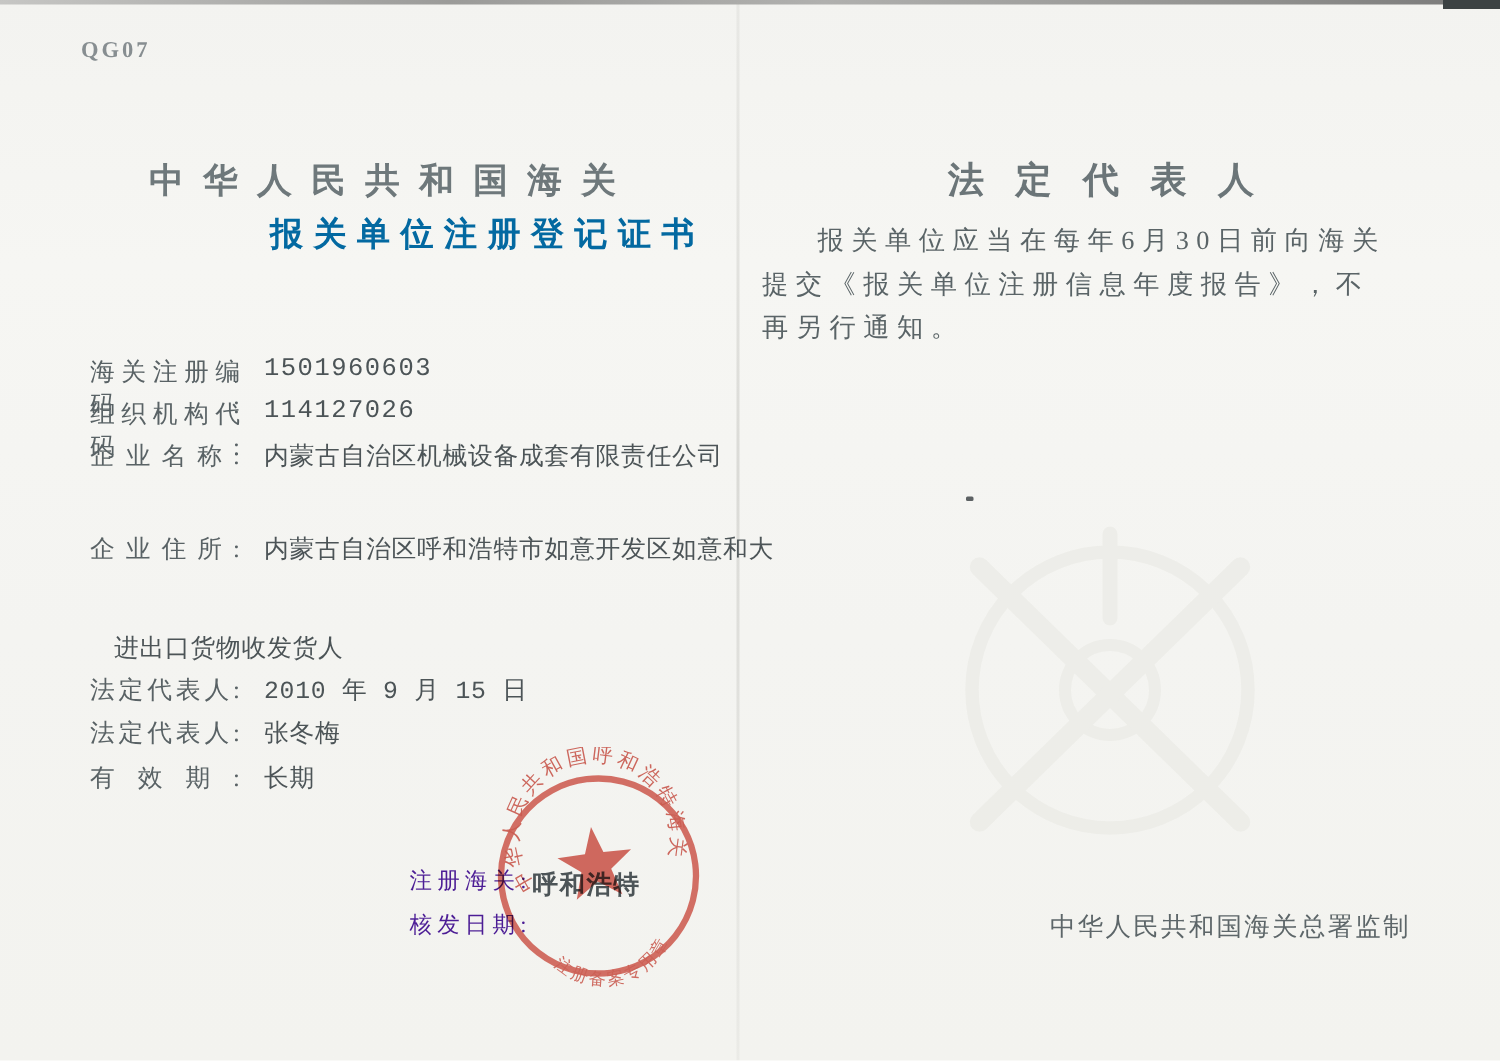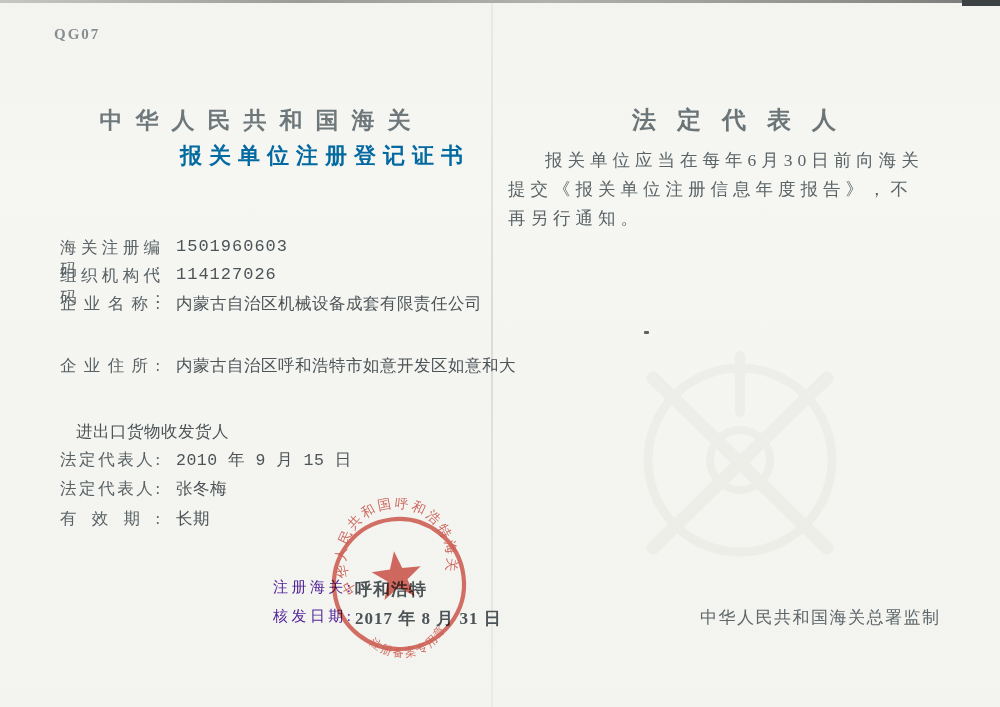--- a/index.html
+++ b/index.html
@@ -108,21 +108,20 @@
   <span class="flabel">有效期:</span>
   <span class="fvalue">长期</span>
 </div>
 
 <div class="irow" style="left:273px;top:578px">
   <span class="ilabel">注册海关:</span>
   <span class="ivalue">呼和浩特</span>
 </div>
 <div class="irow" style="left:273px;top:607px">
   <span class="ilabel">核发日期:</span>
-  <span class="ivalue">2017 年 8 月 31 日</span>
 </div>
 
 <div class="notice-title">法定代表人</div>
 <div class="notice-body">
   <div class="l1">报关单位应当在每年6月30日前向海关</div>
   <div class="l2">提交《报关单位注册信息年度报告》，不</div>
   <div class="l3">再另行通知。</div>
 </div>
 
 <div class="issuer-line">中华人民共和国海关总署监制</div>

